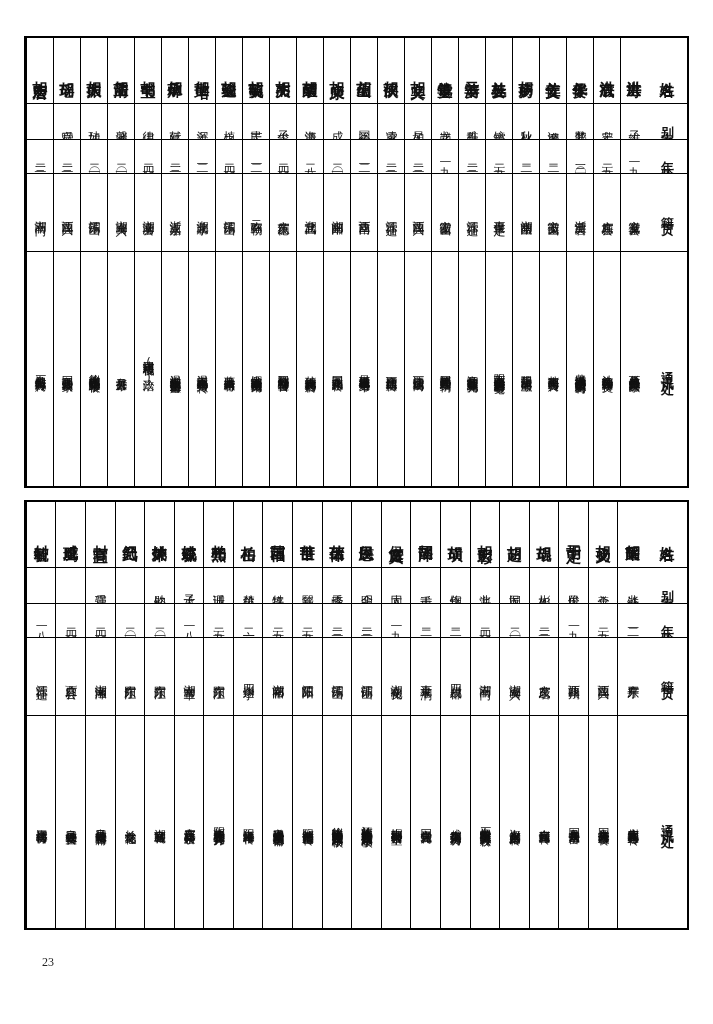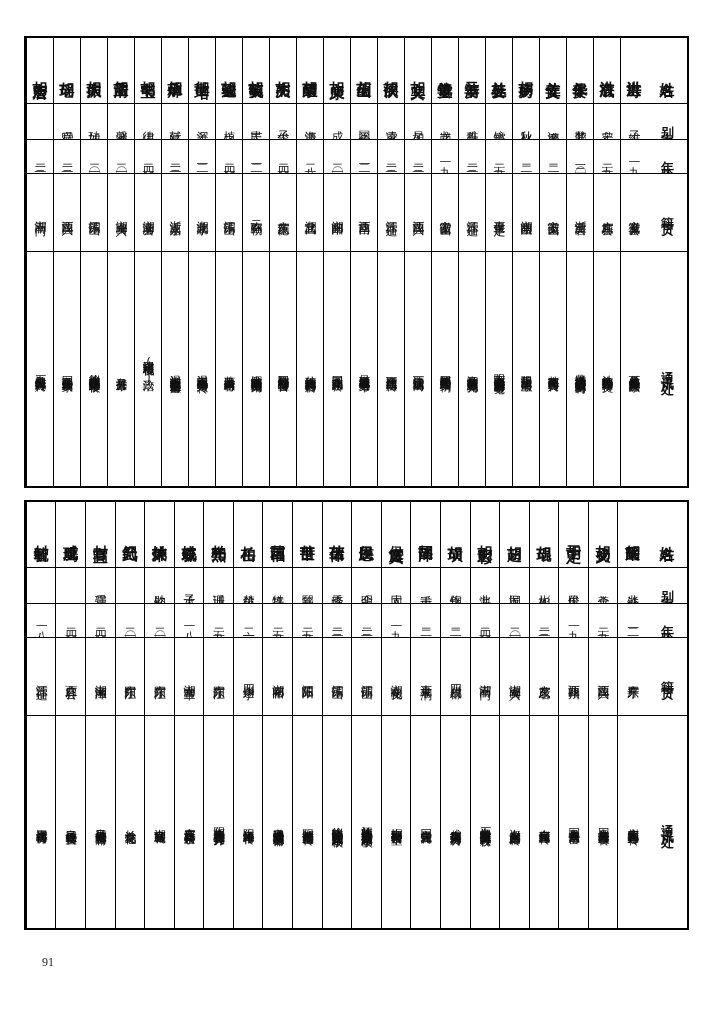--- a/index.html
+++ b/index.html
@@ -876,14 +876,14 @@
         </div>
         <div class="cell r-origin origin">
           <span class="v">江苏宿迁</span>
         </div>
         <div class="cell r-addr addr">
           <span class="v-wrap">宿迁三棵树转协昌号</span>
         </div>
       </div>
     </div>
 
-  <div class="pagenum">91</div>
+  <div class="pagenum">23</div>
 </div>
 
 </body></html>

